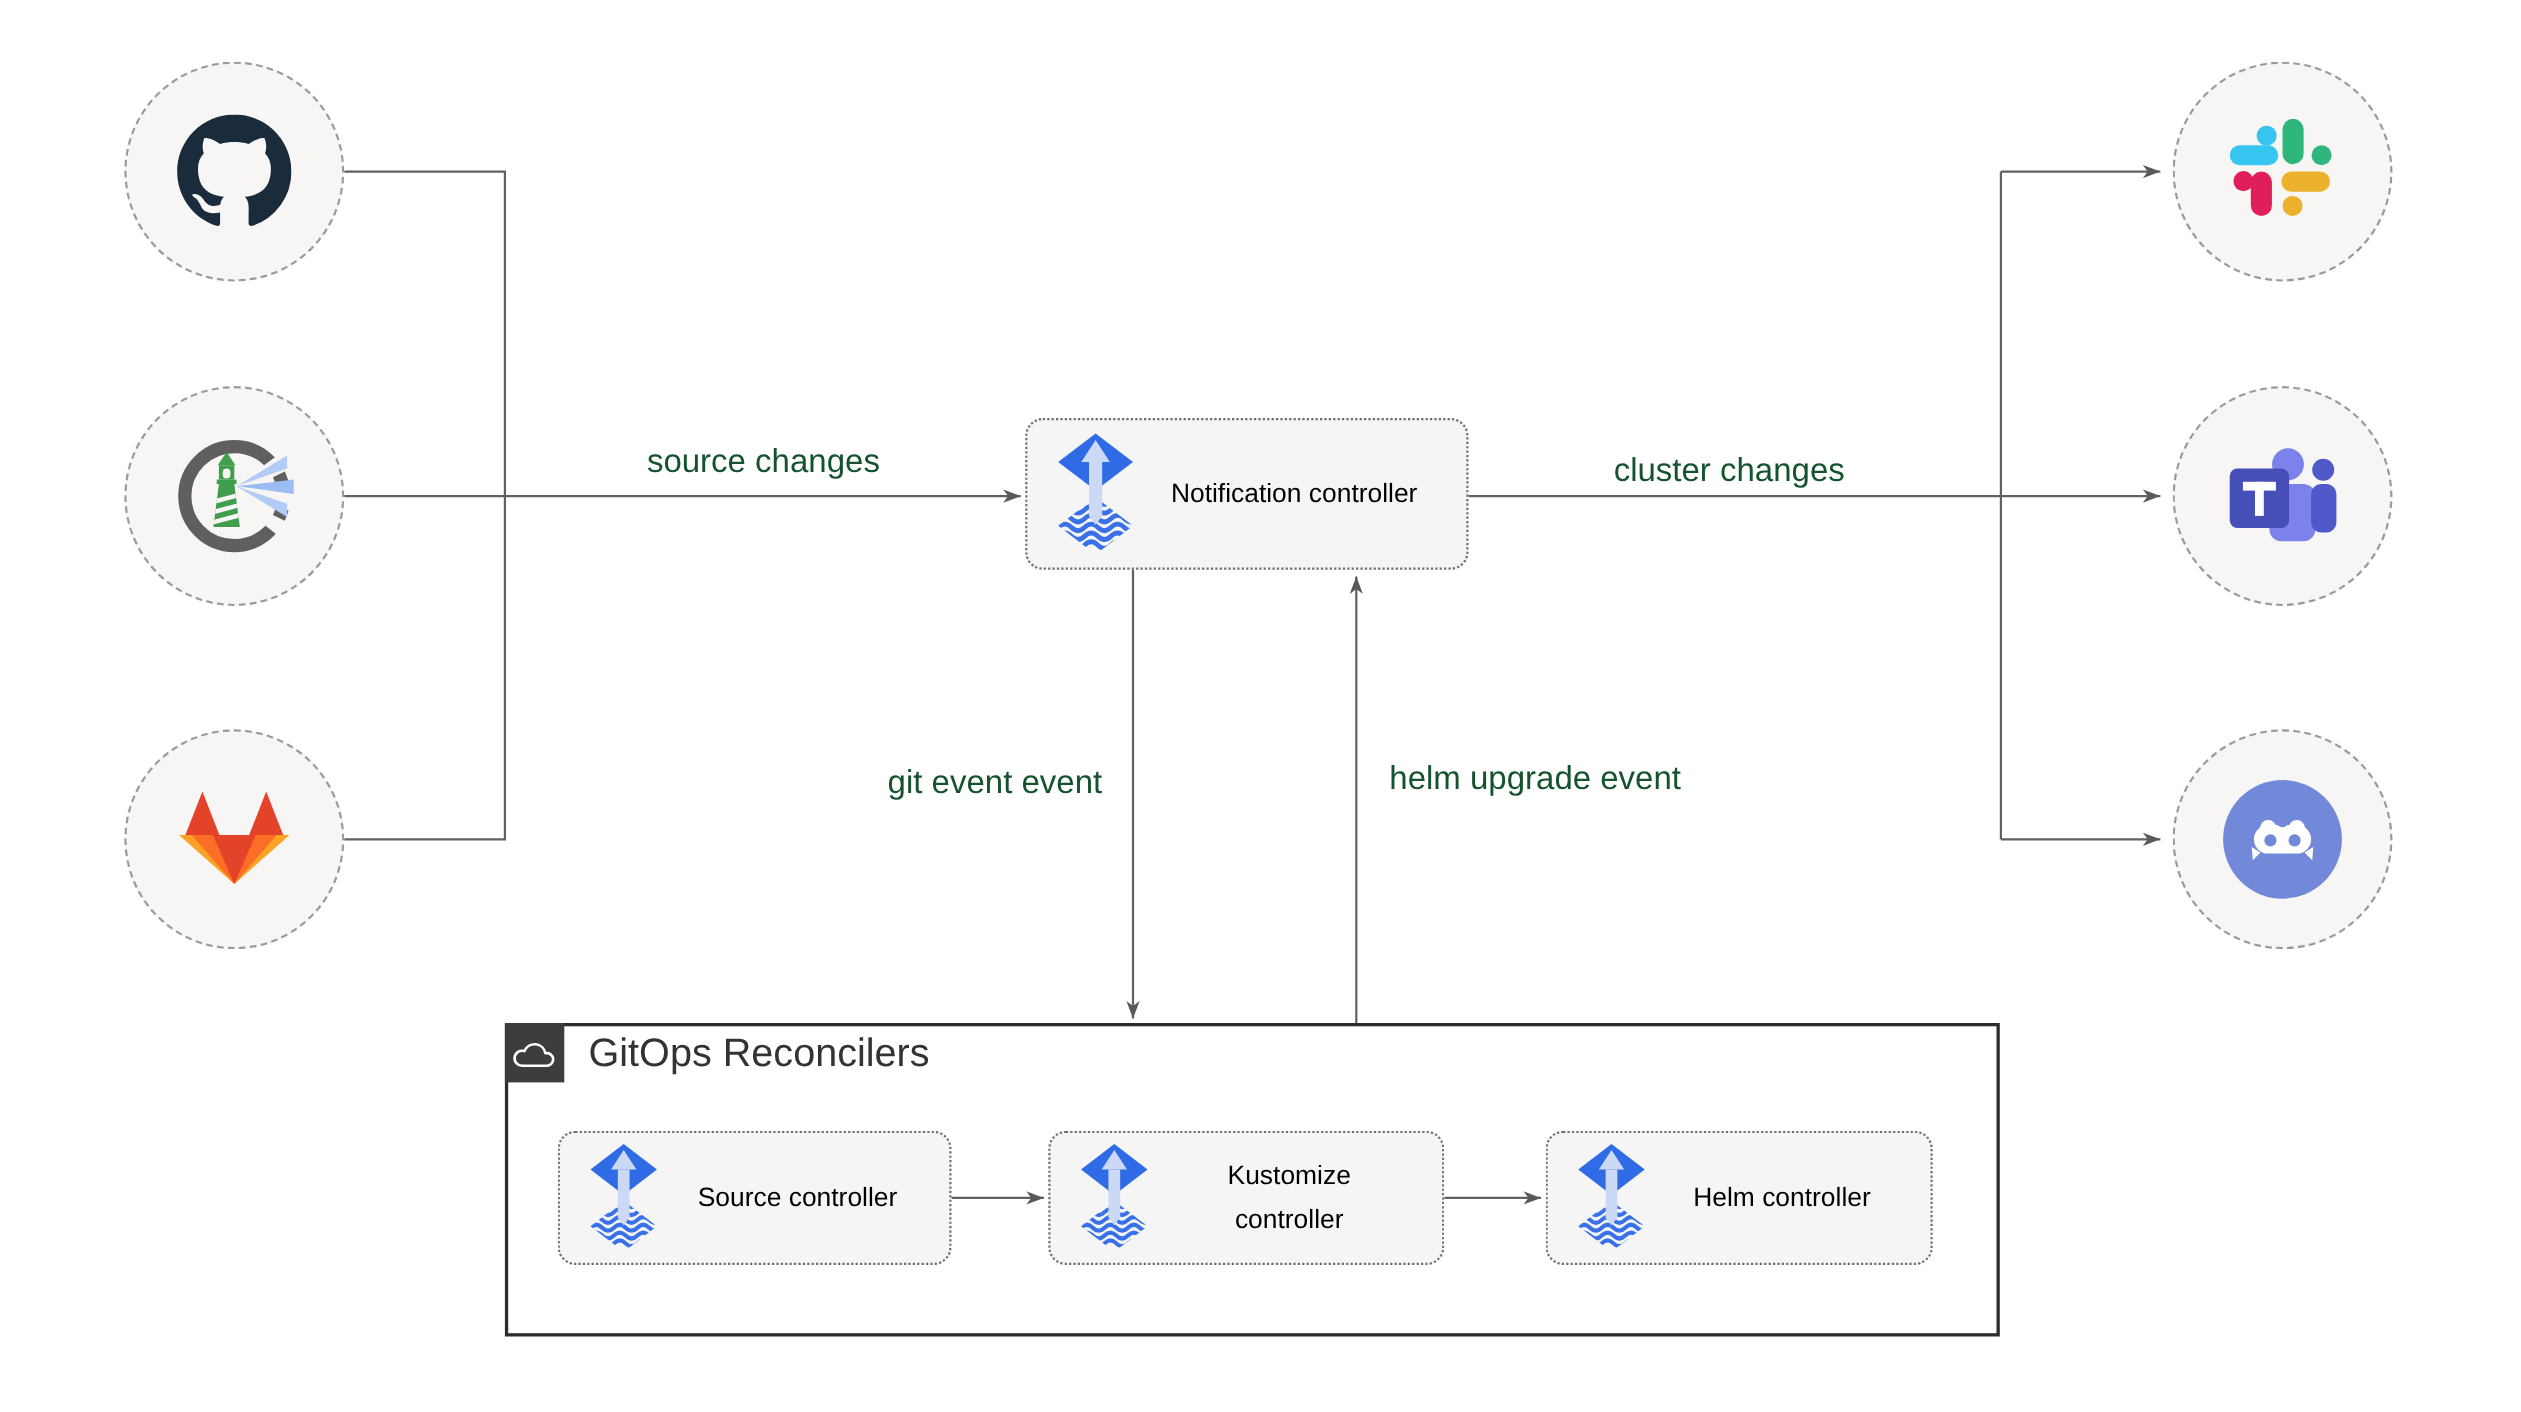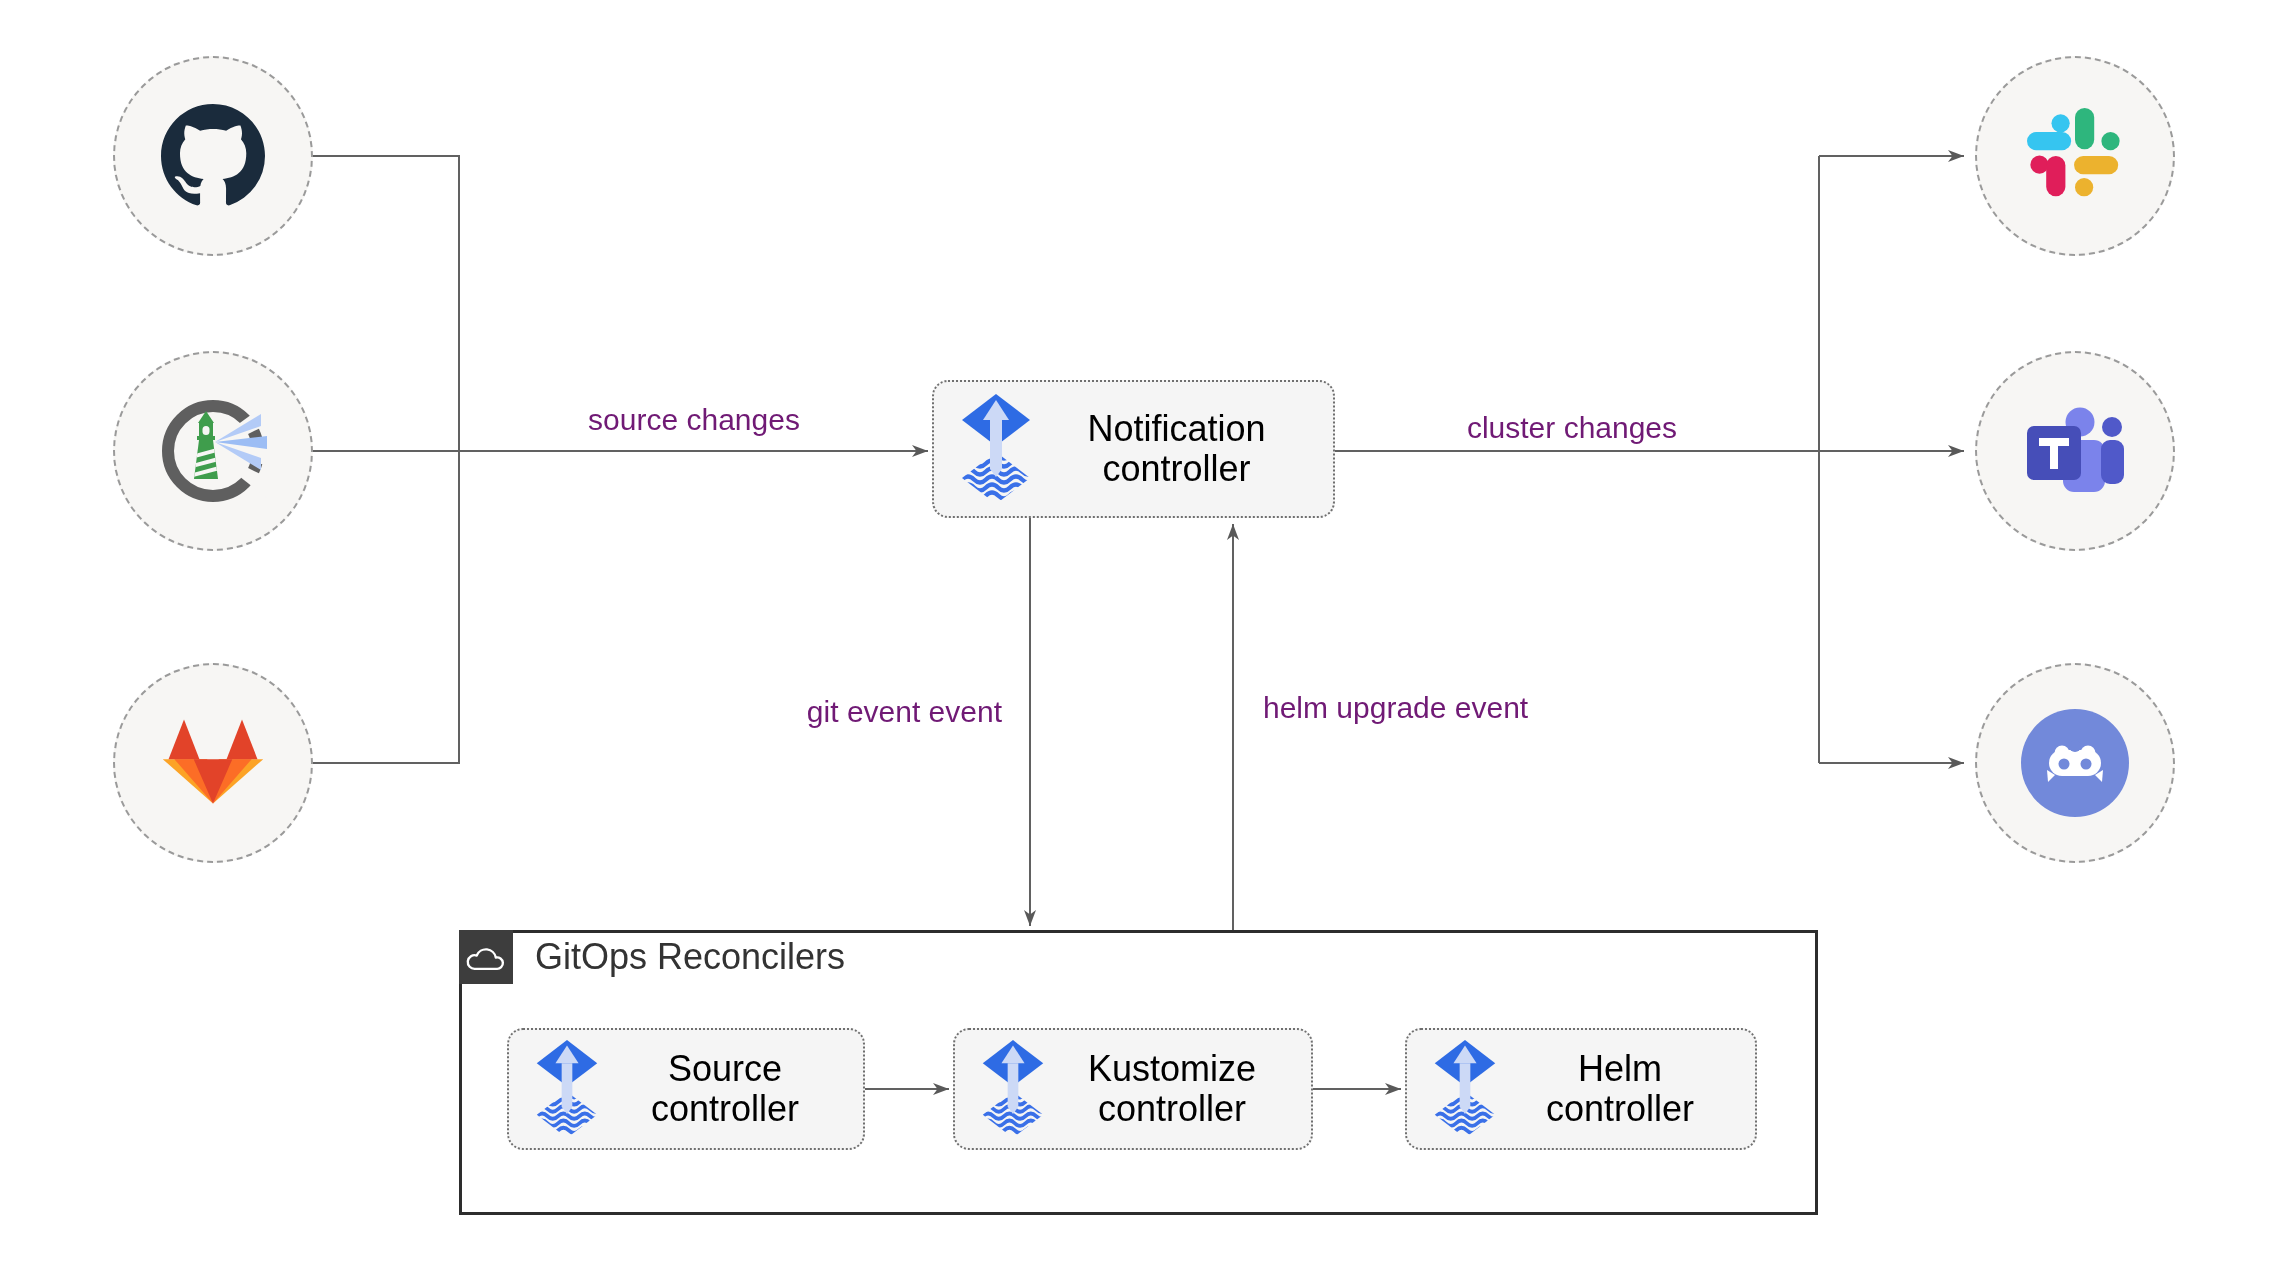--- a/index.html
+++ b/index.html
@@ -12,25 +12,25 @@
     position:absolute;width:200px;height:200px;border-radius:50%;
     background:#f7f6f4;border:2px dashed #9a9a9a;
     display:flex;align-items:center;justify-content:center;box-sizing:border-box;
   }
   .ctrl-box{
     position:absolute;background:#f5f5f5;border:2px dotted #6f6f6f;border-radius:16px;
     display:flex;align-items:center;box-sizing:border-box;
   }
   .ctrl-box .flux{margin-left:26px;flex:0 0 auto;}
   .ctrl-label{
-    flex:1 1 auto;text-align:center;font-size:36px;line-height:40px;color:#000000;
+    flex:1 1 auto;text-align:center;font-size:24px;line-height:40px;color:#000000;
     padding:0 18px 0 6px;word-spacing:normal;
   }
   .edge-label{
-    position:absolute;font-size:30px;color:#701a75;white-space:nowrap;background:#ffffff;
+    position:absolute;font-size:30px;color:#14532d;white-space:nowrap;background:#ffffff;
     padding:0 4px;
   }
   #container-box{
     position:absolute;left:459px;top:930px;width:1359px;height:285px;
     border:3px solid #2d2d2d;box-sizing:border-box;background:transparent;
   }
   #container-title{
     position:absolute;left:459px;top:930px;height:54px;display:flex;align-items:center;
   }
   #container-badge{

